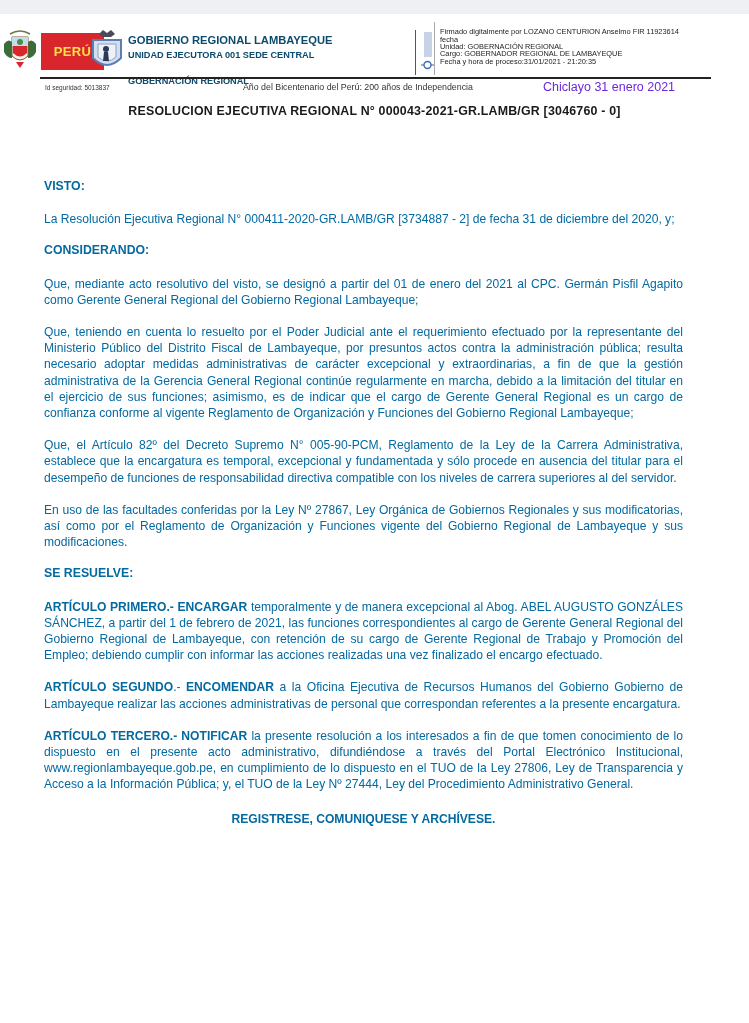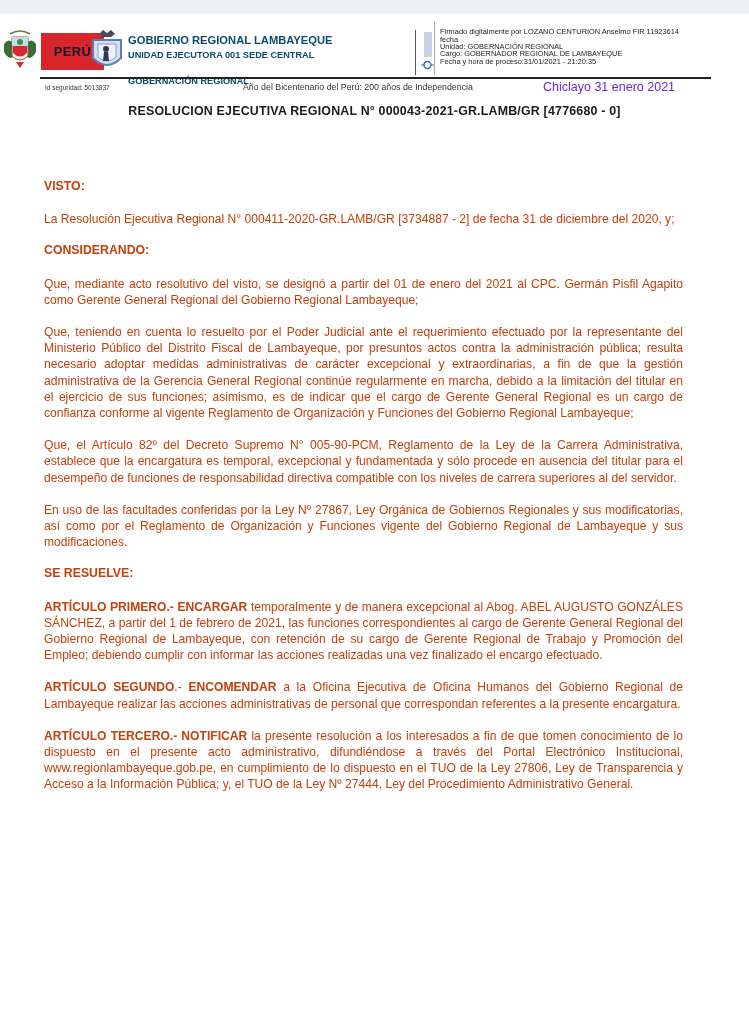--- a/index.html
+++ b/index.html
@@ -4,21 +4,21 @@
 <style>
   * { box-sizing: border-box; margin: 0; padding: 0; }
   html, body { width: 749px; height: 1023px; background: #ffffff; overflow: hidden; }
   body { font-family: "Liberation Sans", sans-serif; color: #1a1a1a; position: relative; }
 
   .top-band { position: absolute; left: 0; top: 0; width: 749px; height: 14px; background: #eef0f3; }
 
   
   .header { position: absolute; left: 0; top: 14px; width: 749px; height: 90px; }
   .escudo { position: absolute; left: 2px; top: 14px; width: 36px; height: 42px; }
-  .peru-box { position: absolute; left: 41px; top: 19px; width: 63px; height: 37px; background: #d9262c; color: #0f172a; font-size: 13px; font-weight: bold; display:flex; align-items:center; justify-content:center; letter-spacing: 0.3px; }
+  .peru-box { position: absolute; left: 41px; top: 19px; width: 63px; height: 37px; background: #d9262c; color: #fde047; font-size: 13px; font-weight: bold; display:flex; align-items:center; justify-content:center; letter-spacing: 0.3px; }
   .region-logo { position: absolute; left: 89px; top: 14px; width: 36px; height: 44px; }
   .org-lines { position: absolute; left: 128px; top: 19px; font-weight: bold; color: #0c4a6e; }
   .org-lines .l1 { font-size: 11.2px; line-height: 14px; }
   .org-lines .l2 { font-size: 9.2px; line-height: 14px; margin-top: 1px; }
   .org-lines .l3 { font-size: 9.2px; line-height: 14px; margin-top: 12px; }
 
   .sig-vline { position: absolute; left: 415px; top: 16px; width: 1px; height: 45px; background: #555; }
   .sig-vline2 { position: absolute; left: 434px; top: 8px; width: 1px; height: 53px; background: #aaa; }
   .sig-seal { position: absolute; left: 424px; top: 18px; width: 8px; height: 25px; background: #c8d2e6; }
   .sig-icon { position: absolute; left: 421px; top: 46px; width: 13px; height: 10px; }
@@ -27,21 +27,21 @@
 
   .rule { position: absolute; left: 40px; top: 63px; width: 671px; height: 2px; background: #222; }
 
   .sec-id { position: absolute; left: 45px; top: 70px; font-size: 6.5px; color: #333; }
   .bicentenario { position: absolute; left: 243px; top: 68px; font-size: 8.8px; color: #333; }
   .city-date { position: absolute; left: 543px; top: 66px; font-size: 12.5px; color: #6d28d9; }
 
   .title { position: absolute; left: 0; width: 749px; top: 104px; text-align: center; font-size: 12.4px; font-weight: bold; letter-spacing: 0.2px; }
 
   
-  .content { position: absolute; left: 44px; top: 178px; width: 639px; font-size: 12.1px; line-height: 16.2px; color: #c2410c; }
+  .content { position: absolute; left: 44px; top: 178px; width: 639px; font-size: 12.1px; line-height: 16.2px; color: #0369a1; }
   .content .h { font-weight: bold; font-size: 12.3px; }
   .content p { text-align: justify; }
   .content b { font-weight: bold; }
   .closing { text-align: center !important; font-weight: bold; }
 </style>
 </head>
 <body>
 
 <div class="top-band"></div>
 
@@ -84,33 +84,34 @@
     <div class="tight">Cargo: GOBERNADOR REGIONAL DE LAMBAYEQUE</div>
     <div>Fecha y hora de proceso:31/01/2021 - 21:20:35</div>
   </div>
 
   <div class="rule"></div>
   <div class="sec-id">Id seguridad: 5013837</div>
   <div class="bicentenario">Año del Bicentenario del Perú: 200 años de Independencia</div>
   <div class="city-date">Chiclayo 31 enero 2021</div>
 </div>
 
-<div class="title">RESOLUCION EJECUTIVA REGIONAL N° 000043-2021-GR.LAMB/GR [4776680 - 0]</div>
+<div class="title">RESOLUCION EJECUTIVA REGIONAL N° 000043-2021-GR.LAMB/GR [3046760 - 0]</div>
 
 <div class="content">
   <div class="h">VISTO:</div>
   <p style="margin-top:17px">La Resolución Ejecutiva Regional N° 000411-2020-GR.LAMB/GR [3734887 - 2] de fecha 31 de diciembre del 2020, y;</p>
 
   <div class="h" style="margin-top:15px">CONSIDERANDO:</div>
   <p style="margin-top:17px">Que, mediante acto resolutivo del visto, se designó a partir del 01 de enero del 2021 al CPC. Germán Pisfil Agapito como Gerente General Regional del Gobierno Regional Lambayeque;</p>
   <p style="margin-top:16px">Que, teniendo en cuenta lo resuelto por el Poder Judicial ante el requerimiento efectuado por la representante del Ministerio Público del Distrito Fiscal de Lambayeque, por presuntos actos contra la administración pública; resulta necesario adoptar medidas administrativas de carácter excepcional y extraordinarias, a fin de que la gestión administrativa de la Gerencia General Regional continúe regularmente en marcha, debido a la limitación del titular en el ejercicio de sus funciones; asimismo, es de indicar que el cargo de Gerente General Regional es un cargo de confianza conforme al vigente Reglamento de Organización y Funciones del Gobierno Regional Lambayeque;</p>
   <p style="margin-top:16px">Que, el Artículo 82º del Decreto Supremo N° 005-90-PCM, Reglamento de la Ley de la Carrera Administrativa, establece que la encargatura es temporal, excepcional y fundamentada y sólo procede en ausencia del titular para el desempeño de funciones de responsabilidad directiva compatible con los niveles de carrera superiores al del servidor.</p>
   <p style="margin-top:16px">En uso de las facultades conferidas por la Ley Nº 27867, Ley Orgánica de Gobiernos Regionales y sus modificatorias, así como por el Reglamento de Organización y Funciones vigente del Gobierno Regional de Lambayeque y sus modificaciones.</p>
 
   <div class="h" style="margin-top:15px">SE RESUELVE:</div>
 
   <p style="margin-top:17px"><b>ARTÍCULO PRIMERO.- ENCARGAR</b><span> temporalmente y de manera excepcional al Abog. ABEL AUGUSTO GONZÁLES SÁNCHEZ, a partir del 1 de febrero de 2021, las funciones correspondientes al cargo de Gerente General Regional del Gobierno Regional de Lambayeque, con retención de su cargo de Gerente Regional de Trabajo y Promoción del Empleo; debiendo cumplir con informar las acciones realizadas una vez finalizado el encargo efectuado.</span></p>
 
-  <p style="margin-top:16px"><b>ARTÍCULO SEGUNDO</b><span>.- </span><b>ENCOMENDAR</b><span> a la Oficina Ejecutiva de Oficina Humanos del Gobierno Regional de Lambayeque realizar las acciones administrativas de personal que correspondan referentes a la presente encargatura.</span></p>
+  <p style="margin-top:16px"><b>ARTÍCULO SEGUNDO</b><span>.- </span><b>ENCOMENDAR</b><span> a la Oficina Ejecutiva de Recursos Humanos del Gobierno Gobierno de Lambayeque realizar las acciones administrativas de personal que correspondan referentes a la presente encargatura.</span></p>
 
   <p style="margin-top:16px"><b>ARTÍCULO TERCERO.- NOTIFICAR</b><span> la presente resolución a los interesados a fin de que tomen conocimiento de lo dispuesto en el presente acto administrativo, difundiéndose a través del Portal Electrónico Institucional, www.regionlambayeque.gob.pe, en cumplimiento de lo dispuesto en el TUO de la Ley 27806, Ley de Transparencia y Acceso a la Información Pública; y, el TUO de la Ley Nº 27444, Ley del Procedimiento Administrativo General.</span></p>
 
+  <p class="closing" style="margin-top:18px">REGISTRESE, COMUNIQUESE Y ARCHÍVESE.</p>
 </div>
 
 </body></html>

